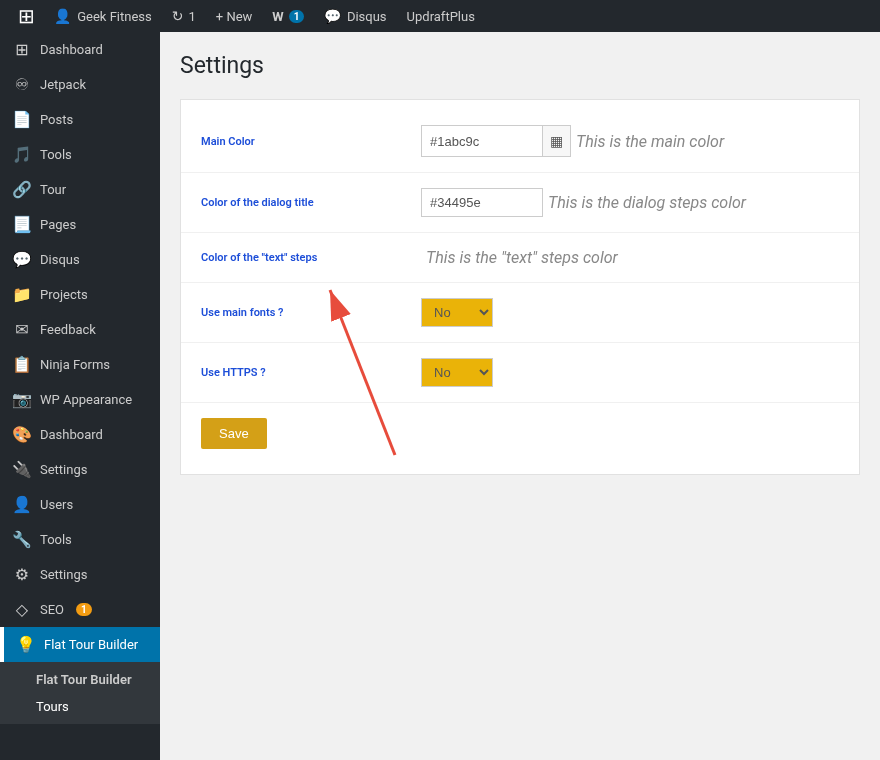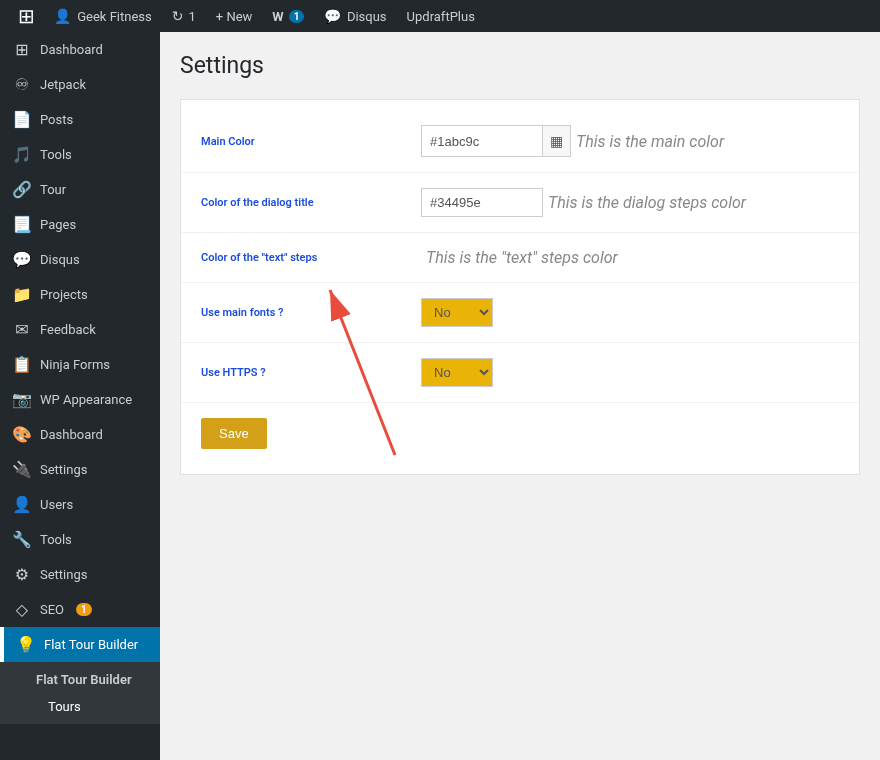--- a/index.html
+++ b/index.html
@@ -303,21 +303,21 @@
     </div>
     <div class="sidebar-item plugin-active" style="background:#0073aa; color:#fff; border-left: 4px solid #fff;">
       <span class="icon">💡</span>
       <span>Flat Tour Builder</span>
     </div>
 
     <div class="sidebar-submenu">
       <div class="sidebar-item" style="padding-left: 36px; color: #ccc; font-weight: 600;">
         <span>Flat Tour Builder</span>
       </div>
-      <div class="sidebar-item sub-active" style="padding-left: 48px; color: #fff;">
+      <div class="sidebar-item sub-active" style="padding-left: 36px; color: #fff;">
         <span>Tours</span>
       </div>
     </div>
   </div>
 
   <div class="main-content">
     <h1 class="page-title">Settings</h1>
 
     <svg style="position:absolute; left:175px; top:240px; width:300px; height:220px; pointer-events:none; z-index:50;">
       <defs>

